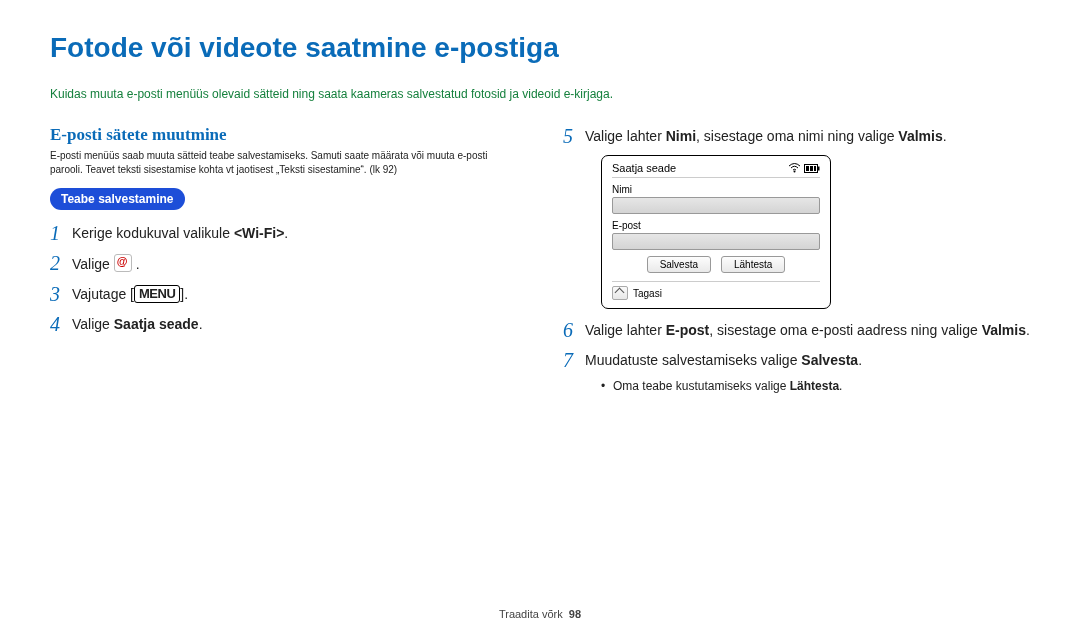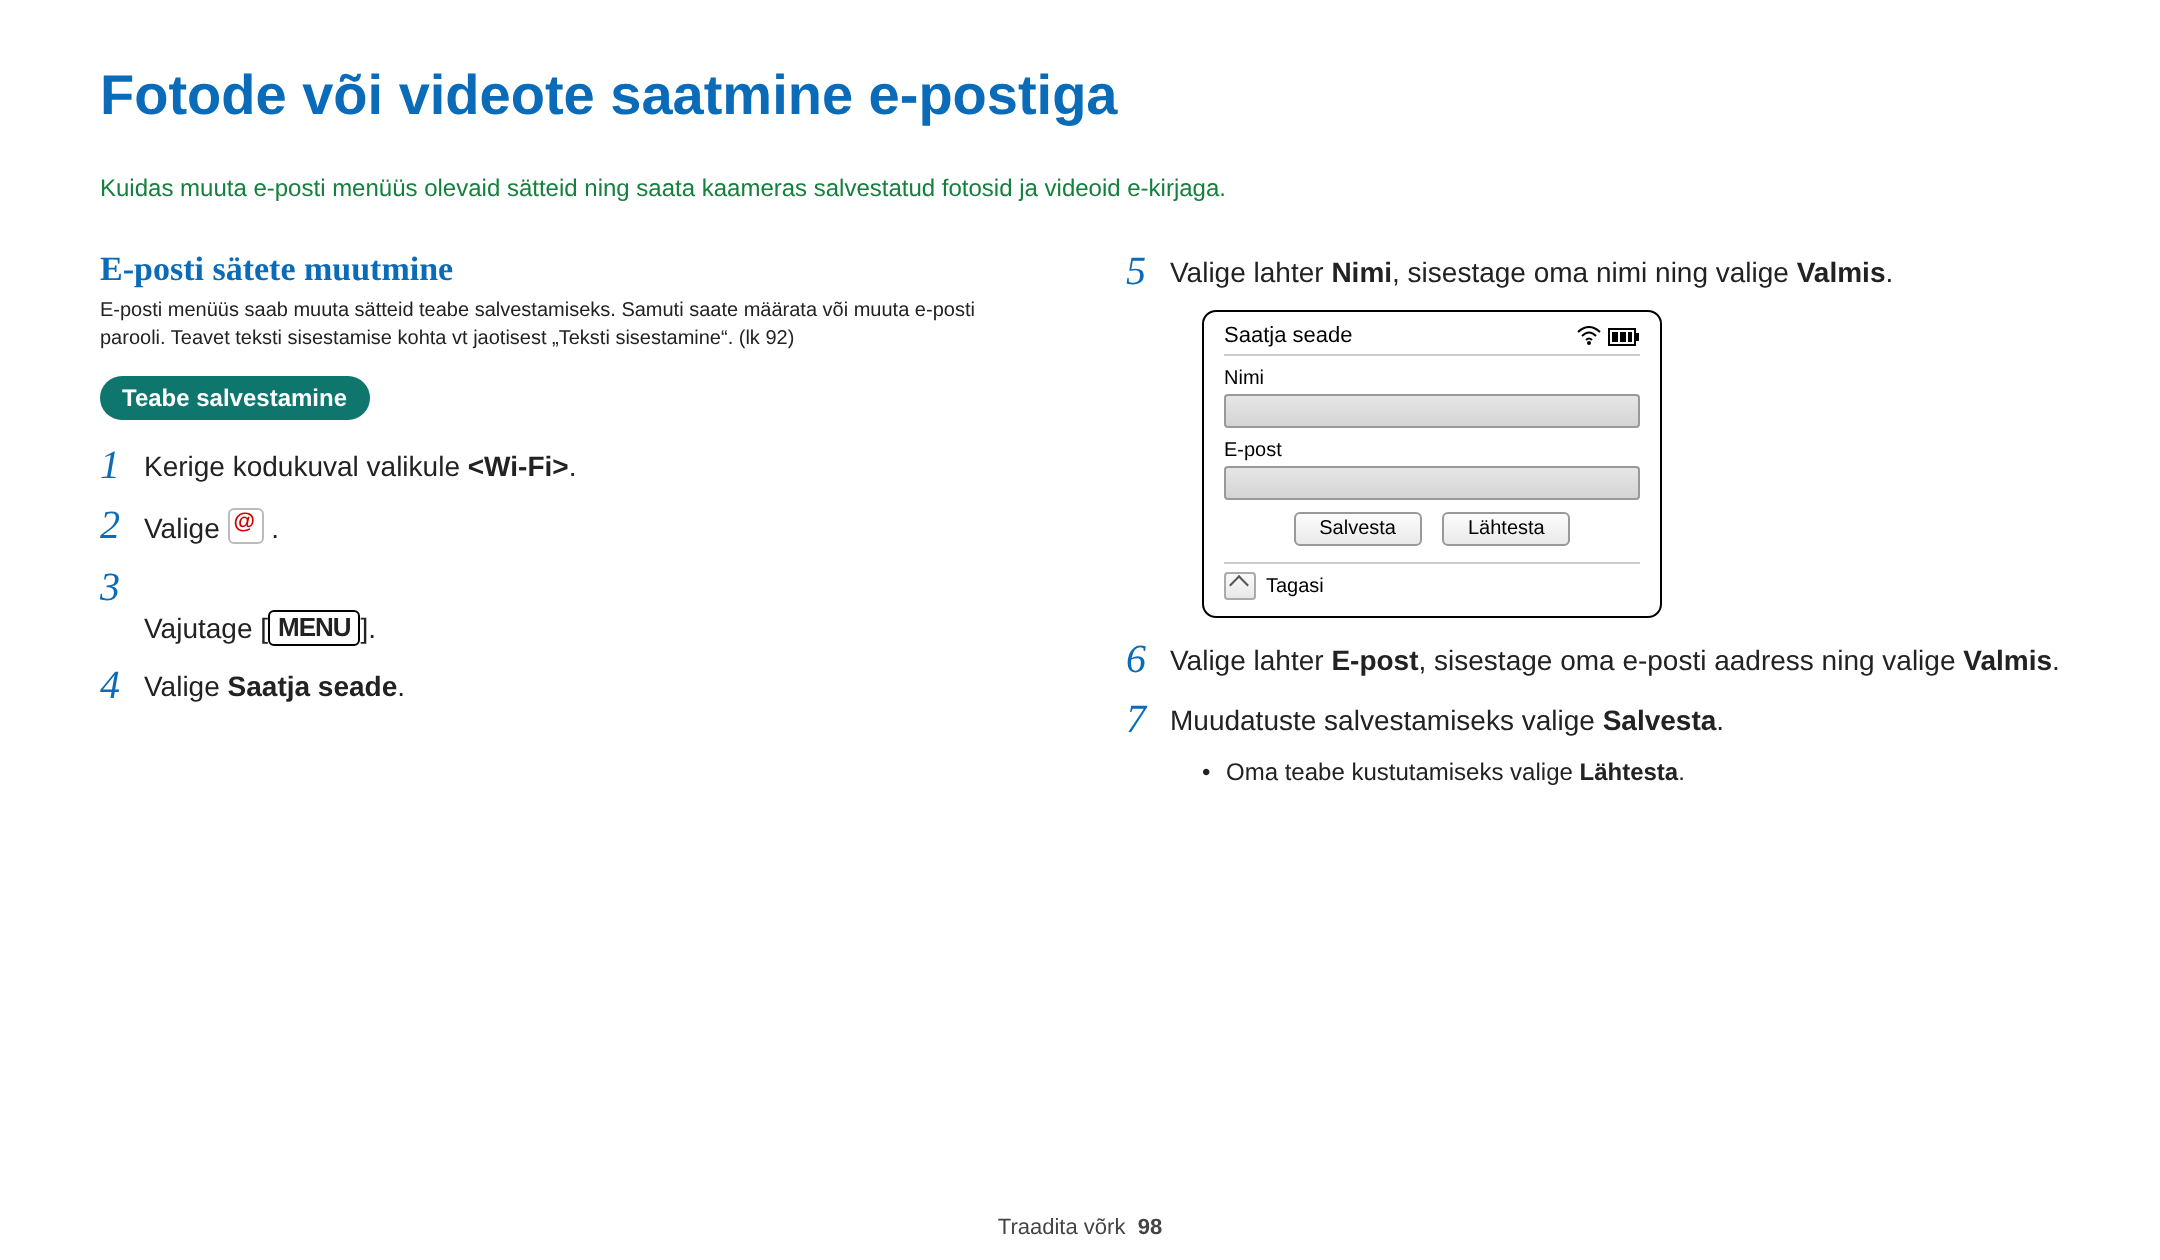--- a/index.html
+++ b/index.html
@@ -43,21 +43,21 @@
     font-family: Liberation Serif, serif;
   }
   .subdesc {
     font-size: 10px;
     color: #222;
     margin: 0 0 12px 0;
     line-height: 1.35;
   }
   .pill {
     display: inline-block;
-    background: #0f766e;
+    background: #1d4ed8;
     color: #fff;
     font-size: 12px;
     font-weight: bold;
     padding: 4px 11px;
     border-radius: 11px;
     margin-bottom: 12px;
   }
   .steps {
     list-style: none;
     padding: 0;
@@ -88,21 +88,20 @@
     display: inline-block;
     border: 1.5px solid #000;
     border-radius: 3px;
     font-weight: bold;
     font-size: 13px;
     padding: 0 4px 1px 4px;
     line-height: 1.2;
     vertical-align: 1px;
     font-family: Arial, sans-serif;
     letter-spacing: -0.5px;
-    margin-top: 20px;
   }
   .email-icon {
     display: inline-block;
     width: 16px;
     height: 16px;
     background: #fff;
     border: 1px solid #bbb;
     border-radius: 3px;
     vertical-align: -3px;
     position: relative;

